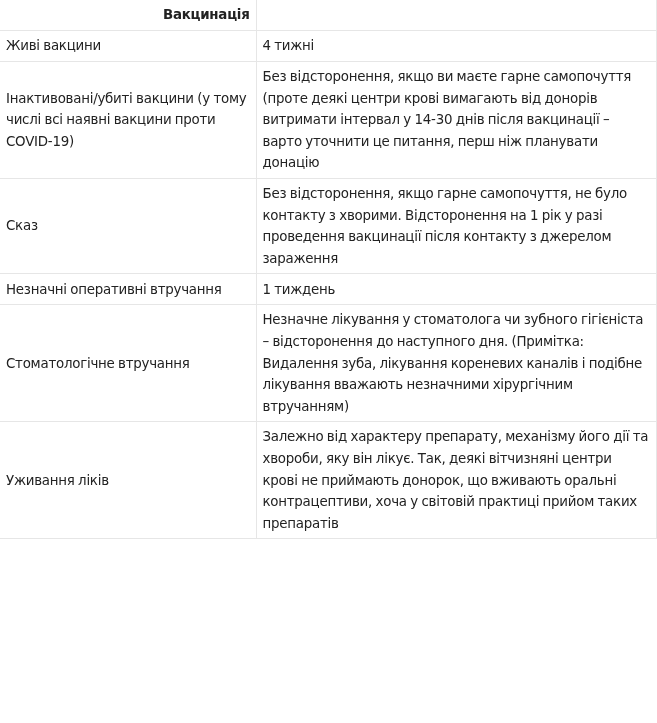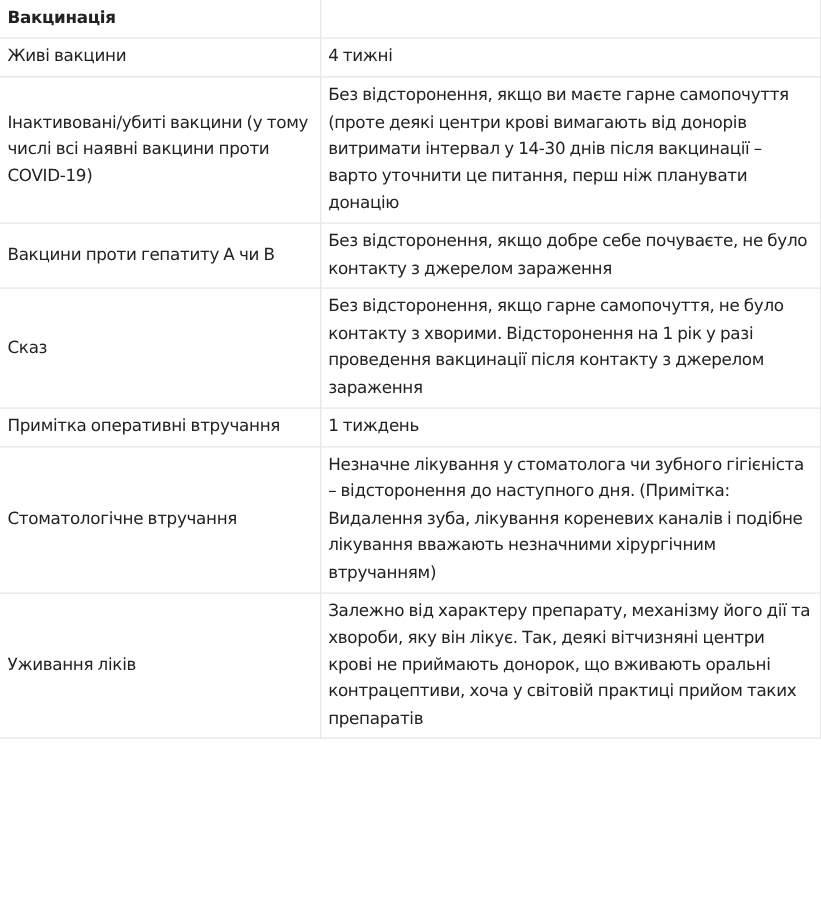--- a/index.html
+++ b/index.html
@@ -28,20 +28,21 @@
       font-size: 13.4px;
       line-height: 21.6px;
       vertical-align: middle;
       letter-spacing: -0.25px;
       word-spacing: -0.5px;
     }
     table.contra td.left { border-left: none; }
     table.contra tr.section td {
       font-weight: bold;
       height: 22px;
+      text-align: right;
     }
     table.contra tr.single td { height: 22px; }
   </style>
 </head>
 <body>
 
 <table class="contra">
   <colgroup>
       <col class="c1">
       <col class="c2">
@@ -53,30 +54,26 @@
     </tr>
     <tr class="single">
       <td class="left">Живі вакцини</td>
       <td>4 тижні</td>
     </tr>
     <tr>
       <td class="left">Інактивовані/убиті вакцини (у тому числі всі наявні вакцини проти COVID-19)</td>
       <td>Без відсторонення, якщо ви маєте гарне самопочуття (проте деякі центри крові вимагають від донорів витримати інтервал у 14-30 днів після вакцинації – варто уточнити це питання, перш ніж планувати донацію</td>
     </tr>
     <tr>
-      <td class="left">Вакцини проти гепатиту А чи В</td>
-      <td>Без відсторонення, якщо добре себе почуваєте, не було контакту з джерелом зараження</td>
-    </tr>
-    <tr>
       <td class="left">Сказ</td>
       <td>Без відсторонення, якщо гарне самопочуття, не було контакту з хворими. Відсторонення на 1 рік у разі проведення вакцинації після контакту з джерелом зараження</td>
     </tr>
 
     <tr class="single">
-      <td class="left">Примітка оперативні втручання</td>
+      <td class="left">Незначні оперативні втручання</td>
       <td>1 тиждень</td>
     </tr>
     <tr>
       <td class="left">Стоматологічне втручання</td>
       <td>Незначне лікування у стоматолога чи зубного гігієніста – відсторонення до наступного дня. (Примітка: Видалення зуба, лікування кореневих каналів і подібне лікування вважають незначними хірургічним втручанням)</td>
     </tr>
     <tr>
       <td class="left">Уживання ліків</td>
       <td><span>Залежно від характеру препарату, механізму його дії та хвороби, яку він лікує. Так, деякі вітчизняні центри крові не приймають донорок, що вживають оральні контрацептиви, хоча у світовій практиці прийом таких препаратів </span></td>
     </tr>

